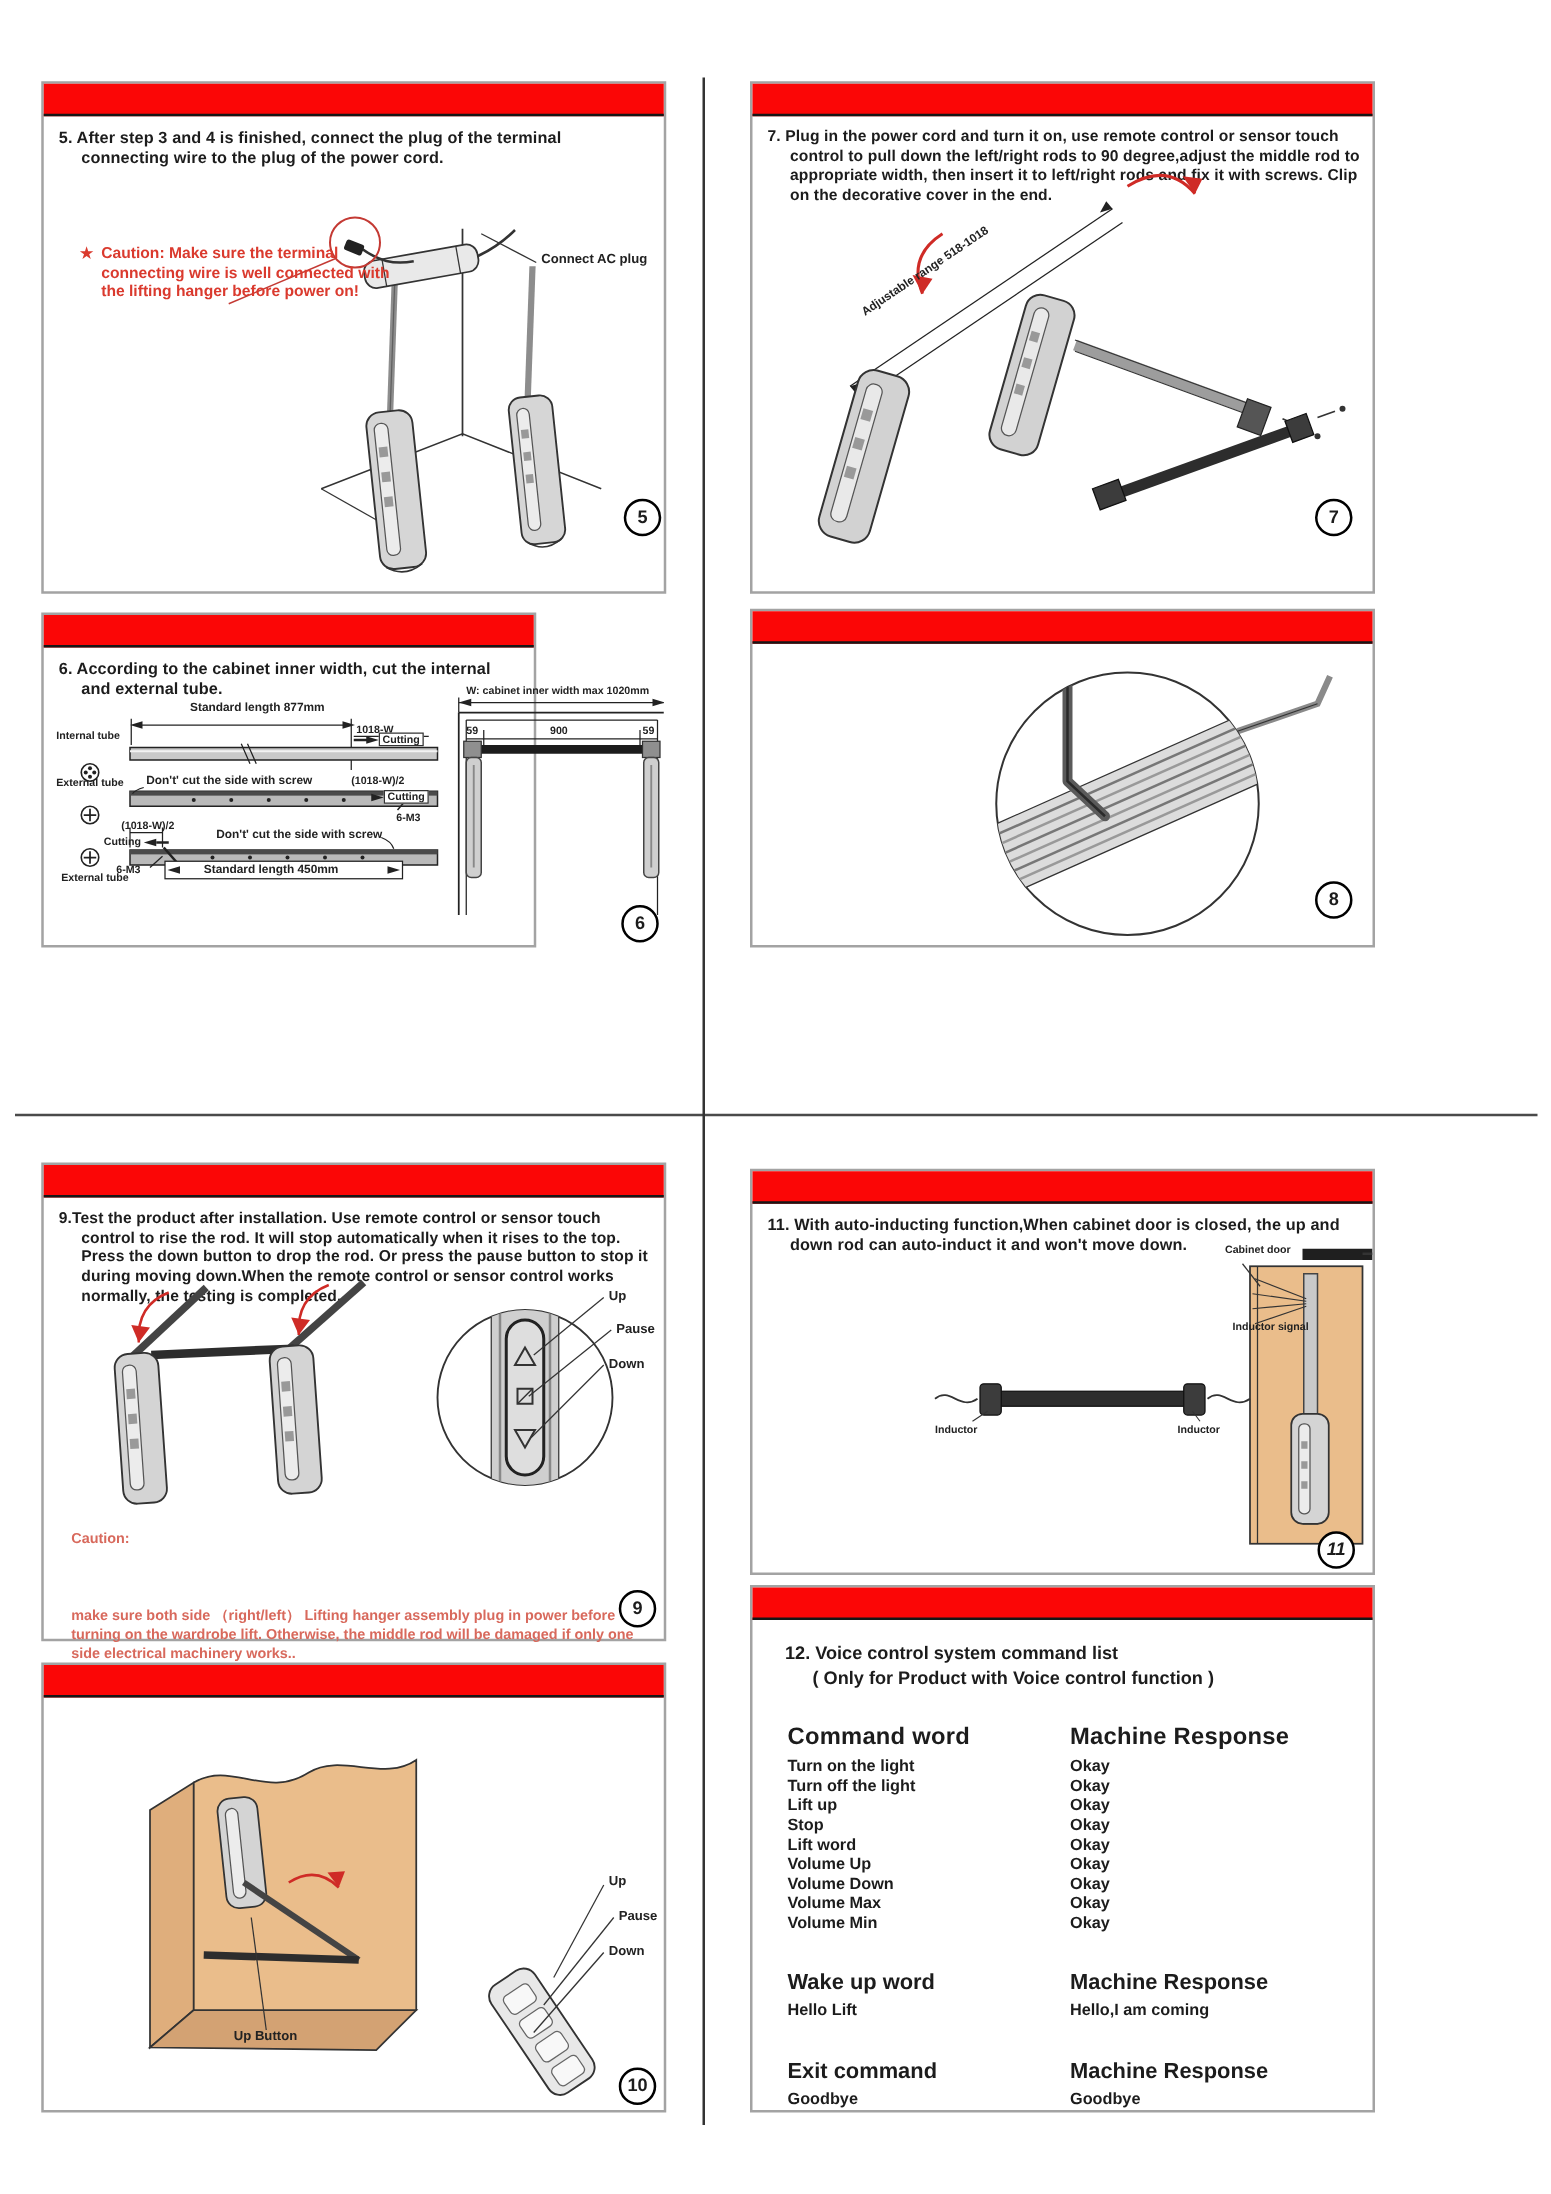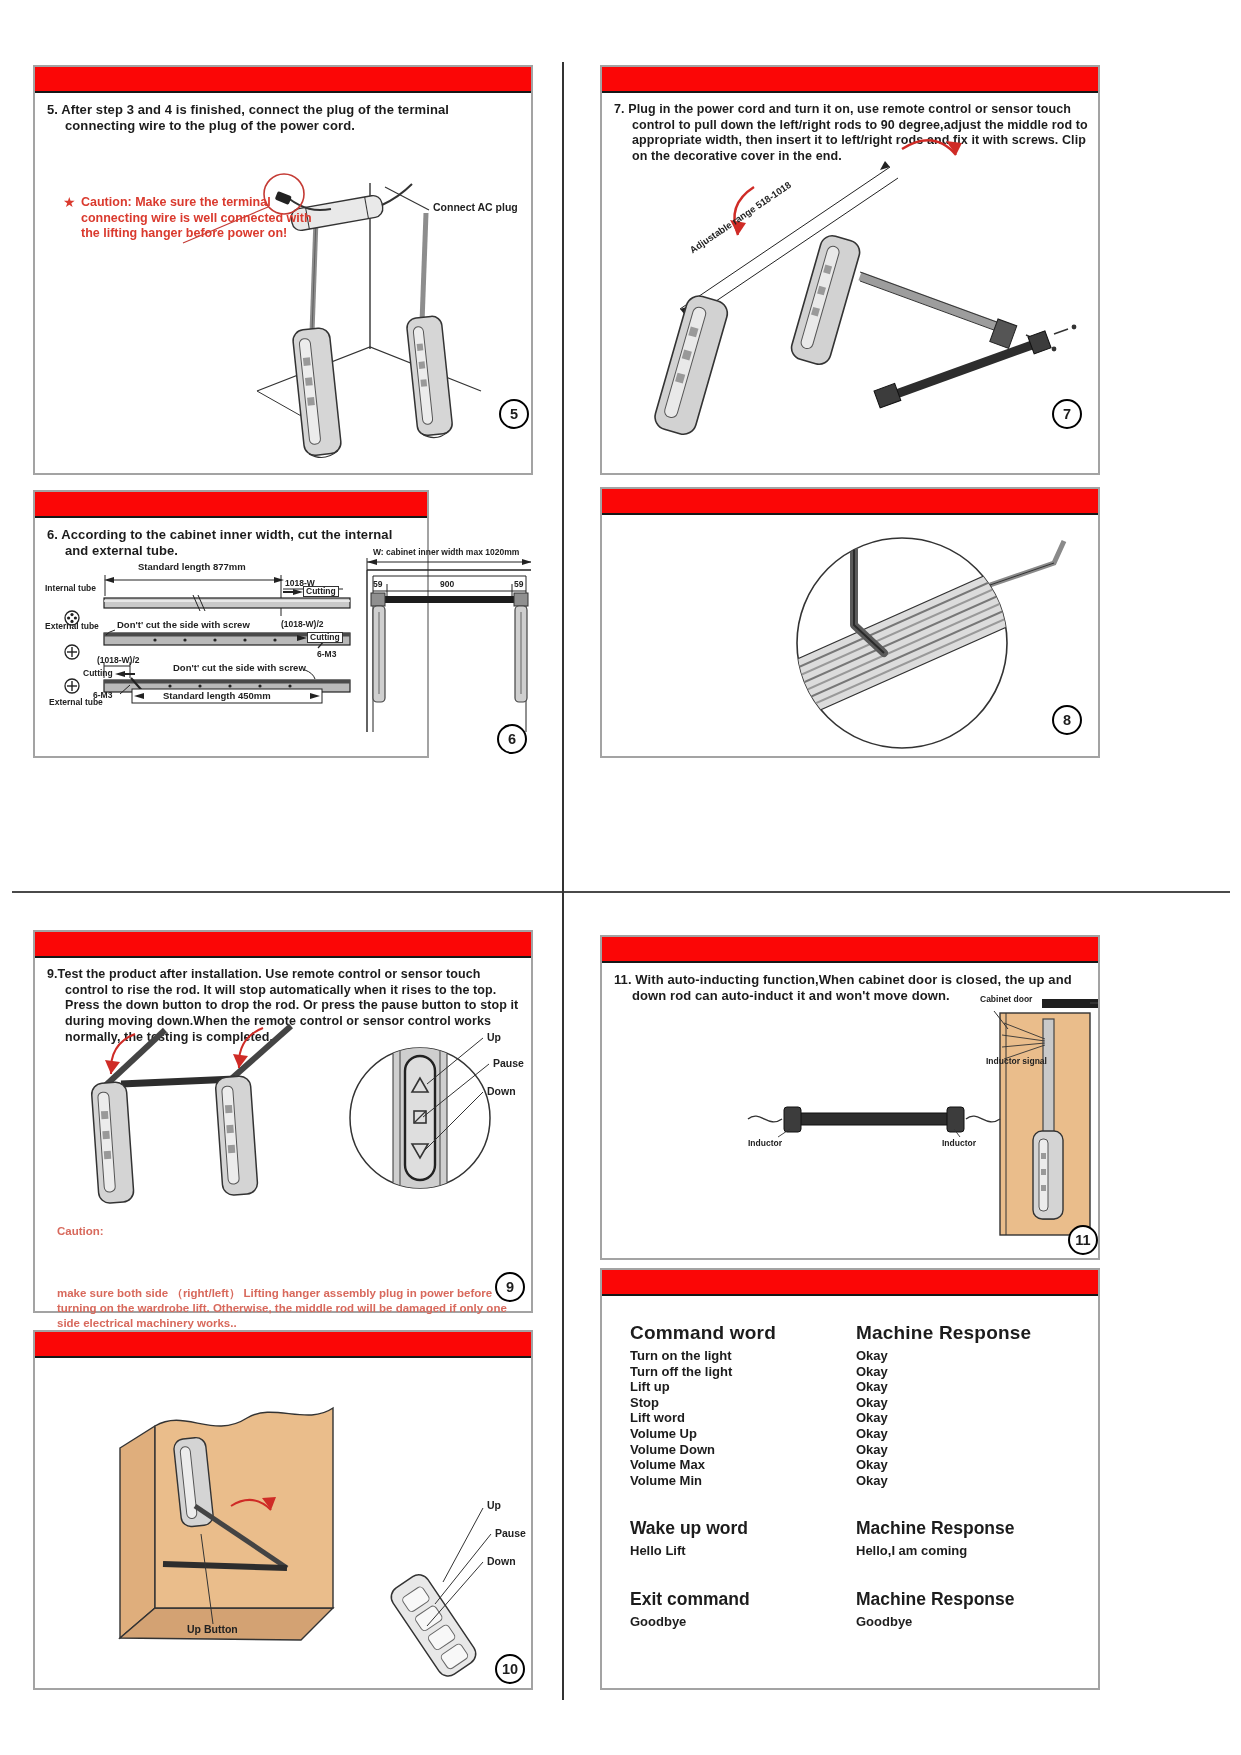--- a/index.html
+++ b/index.html
@@ -180,21 +180,21 @@
 
       <rect x="340" y="104" width="149" height="7" fill="#1c1c1c"></rect>
       <rect x="336" y="101" width="14" height="13" fill="#8f8f8f" stroke="#333" stroke-width="1"></rect>
       <rect x="479" y="101" width="14" height="13" fill="#8f8f8f" stroke="#333" stroke-width="1"></rect>
 
       <rect x="338" y="114" width="12" height="96" rx="4" fill="#cfcfcf" stroke="#444" stroke-width="1.2"></rect>
       <line x1="344" y1="120" x2="344" y2="202" stroke="#888" stroke-width="1.5"></line>
       <rect x="480" y="114" width="12" height="96" rx="4" fill="#cfcfcf" stroke="#444" stroke-width="1.2"></rect>
       <line x1="486" y1="120" x2="486" y2="202" stroke="#888" stroke-width="1.5"></line>
     </svg>
-    <div class="lab s" style="left:103px;top:70px;font-size:9.5px;">Standard length 877mm</div>
+    <div class="lab s" style="left:117px;top:70px;font-size:9.5px;">Standard length 877mm</div>
     <div class="lab s" style="left:10px;top:92px;">Internal tube</div>
     <div class="lab s" style="left:250px;top:87px;">1018-W</div>
     <div class="lab s box" style="left:268px;top:94px;">Cutting</div>
     <div class="lab s" style="left:10px;top:130px;">External tube</div>
     <div class="lab s" style="left:82px;top:128px;font-size:9.5px;">Don't' cut the side with screw</div>
     <div class="lab s" style="left:246px;top:128px;">(1018-W)/2</div>
     <div class="lab s box" style="left:272px;top:140px;">Cutting</div>
     <div class="lab s" style="left:282px;top:158px;">6-M3</div>
     <div class="lab s" style="left:62px;top:164px;">(1018-W)/2</div>
     <div class="lab s" style="left:48px;top:177px;">Cutting</div>
@@ -425,25 +425,29 @@
       <path d="M146,158 C158,148 166,168 180,158" fill="none" stroke="#333" stroke-width="1.4"></path>
       <path d="M364,158 C376,148 384,168 398,158" fill="none" stroke="#333" stroke-width="1.4"></path>
 
       <line x1="176" y1="176" x2="188" y2="168" stroke="#333" stroke-width=".9"></line>
       <line x1="358" y1="176" x2="352" y2="168" stroke="#333" stroke-width=".9"></line>
     </svg>
     <div class="lab s" style="left:378px;top:58px;">Cabinet door</div>
     <div class="lab s" style="left:384px;top:120px;">Inductor signal</div>
     <div class="lab s" style="left:146px;top:202px;">Inductor</div>
     <div class="lab s" style="left:340px;top:202px;">Inductor</div>
-    <div class="badge" style="left:466px;top:288px;">11</div>
+    <div class="badge" style="left:452px;top:288px;font-style:italic;">11</div>
   </div>
 
   <div class="panel" style="left:600px;top:1268px;width:500px;height:422px;">
     <div class="bar"></div>
+    <div class="vtitle">
+      <div>12. Voice control system command list</div>
+      <div style="padding-left:22px;">( Only for Product with Voice control function )</div>
+    </div>
     <div class="cmdhead">
       <div class="c1">Command word</div>
       <div>Machine Response</div>
     </div>
     <div class="cmdrow">
         <div class="c1">Turn on the light</div>
         <div>Okay</div>
       </div>
     <div class="cmdrow">
         <div class="c1">Turn off the light</div>

